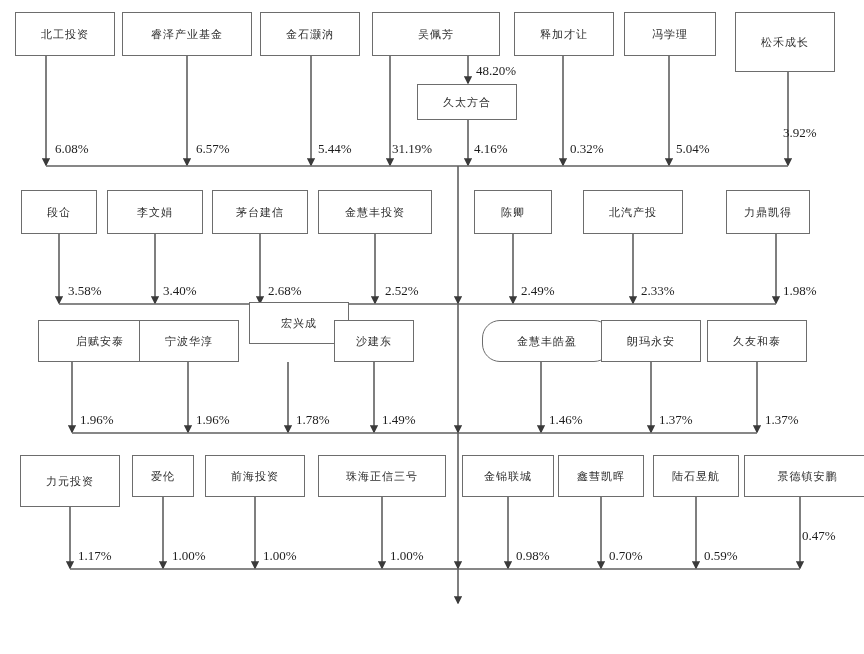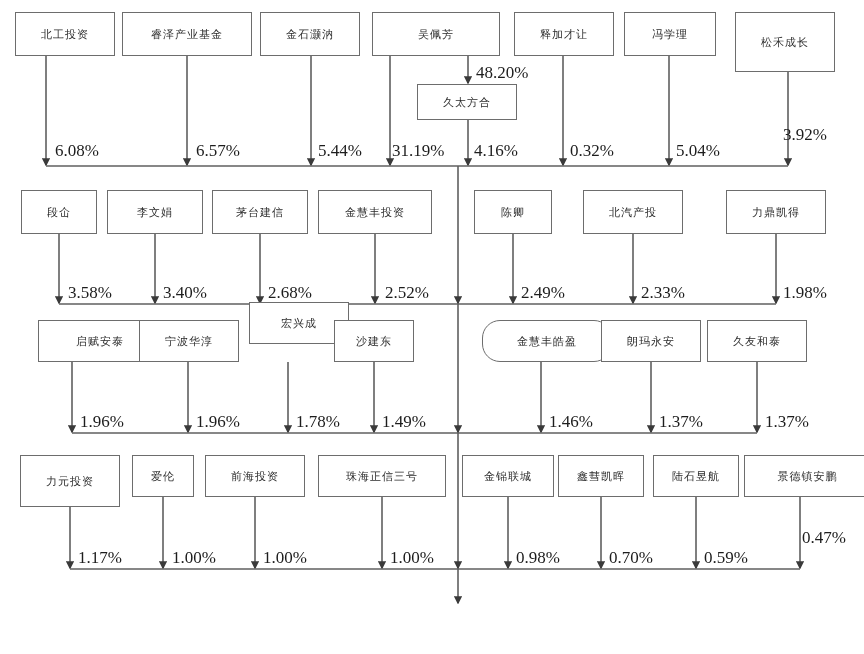--- a/index.html
+++ b/index.html
@@ -36,21 +36,21 @@
   }
   .node.target{
     font-size:17px;
     letter-spacing:3px;
     border-color:#5f5f5f;
   }
   .pct{
     position:absolute;
     z-index:4;
     color:#1d1d1d;
-    font-size:17px;
+    font-size:13px;
     letter-spacing:0px;
     white-space:nowrap;
     font-family:"Liberation Serif","DejaVu Serif",serif;
   }
 </style>
 </head>
 <body>
 
 <div id="stage">
 
@@ -111,21 +111,21 @@
       <div class="node" style="left: 514px; top: 12px; width: 100px; height: 44px;">释加才让</div>
       <div class="node" style="left: 624px; top: 12px; width: 92px; height: 44px;">冯学理</div>
       <div class="node" style="left: 735px; top: 12px; width: 100px; height: 60px;">松禾成长</div>
       <div class="node" style="left: 417px; top: 84px; width: 100px; height: 36px;">久太方合</div>
       <div class="node" style="left: 21px; top: 190px; width: 76px; height: 44px;">段仚</div>
       <div class="node" style="left: 107px; top: 190px; width: 96px; height: 44px;">李文娟</div>
       <div class="node" style="left: 212px; top: 190px; width: 96px; height: 44px;">茅台建信</div>
       <div class="node" style="left: 318px; top: 190px; width: 114px; height: 44px;">金慧丰投资</div>
       <div class="node" style="left: 474px; top: 190px; width: 78px; height: 44px;">陈卿</div>
       <div class="node" style="left: 583px; top: 190px; width: 100px; height: 44px;">北汽产投</div>
-      <div class="node" style="left: 726px; top: 190px; width: 100px; height: 44px;">力鼎凯得</div>
+      <div class="node" style="left: 726px; top: 190px; width: 84px; height: 44px;">力鼎凯得</div>
       <div class="node" style="left: 22px; top: 320px; width: 124px; height: 42px; margin-left: 16px;">启赋安泰</div>
       <div class="node" style="left: 139px; top: 320px; width: 100px; height: 42px;">宁波华淳</div>
       <div class="node" style="left: 249px; top: 302px; width: 100px; height: 42px;">宏兴成</div>
       <div class="node" style="left: 334px; top: 320px; width: 80px; height: 42px;">沙建东</div>
       <div class="node" style="left: 482px; top: 320px; width: 130px; height: 42px; border-radius: 18px;">金慧丰皓盈</div>
       <div class="node" style="left: 601px; top: 320px; width: 100px; height: 42px;">朗玛永安</div>
       <div class="node" style="left: 707px; top: 320px; width: 100px; height: 42px;">久友和泰</div>
       <div class="node" style="left: 20px; top: 455px; width: 100px; height: 52px;">力元投资</div>
       <div class="node" style="left: 132px; top: 455px; width: 62px; height: 42px;">爱伦</div>
       <div class="node" style="left: 205px; top: 455px; width: 100px; height: 42px;">前海投资</div>

